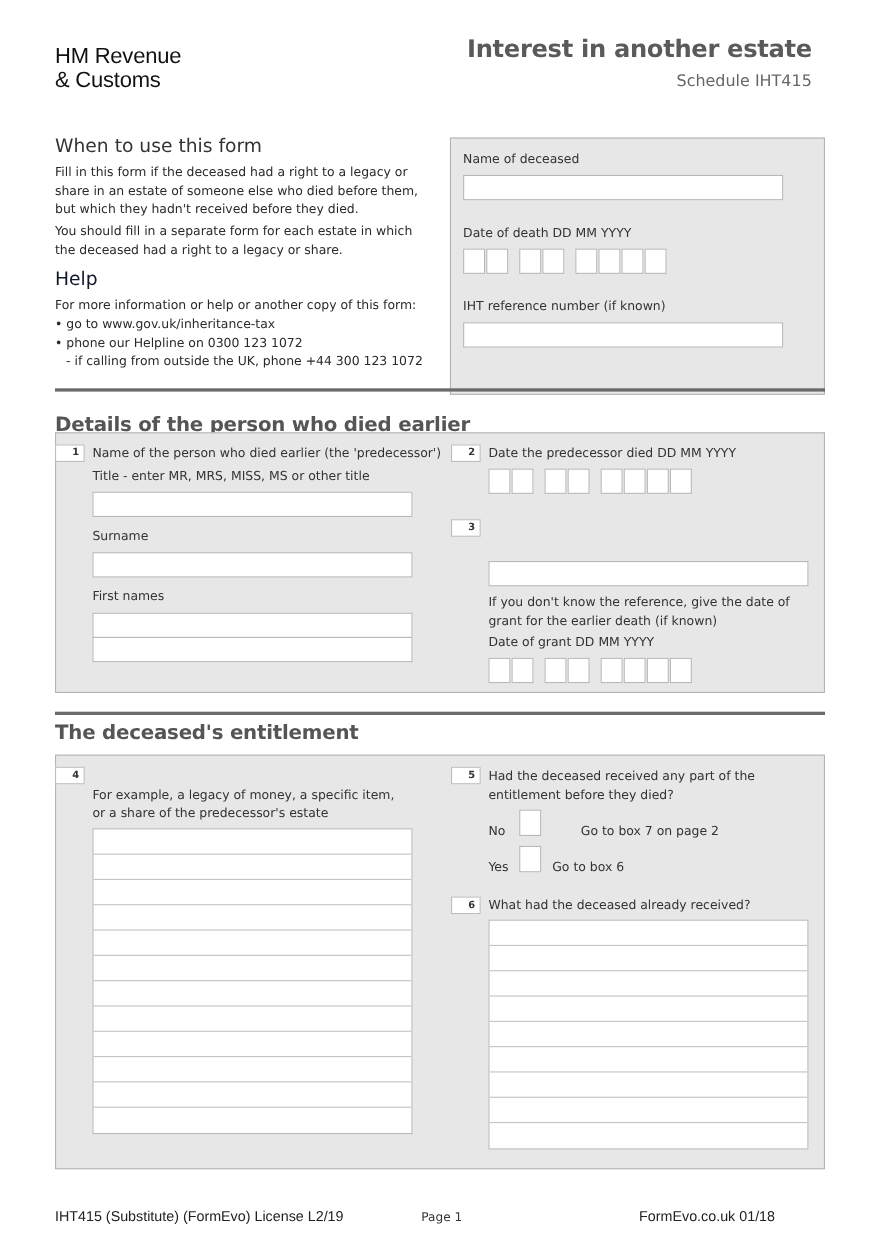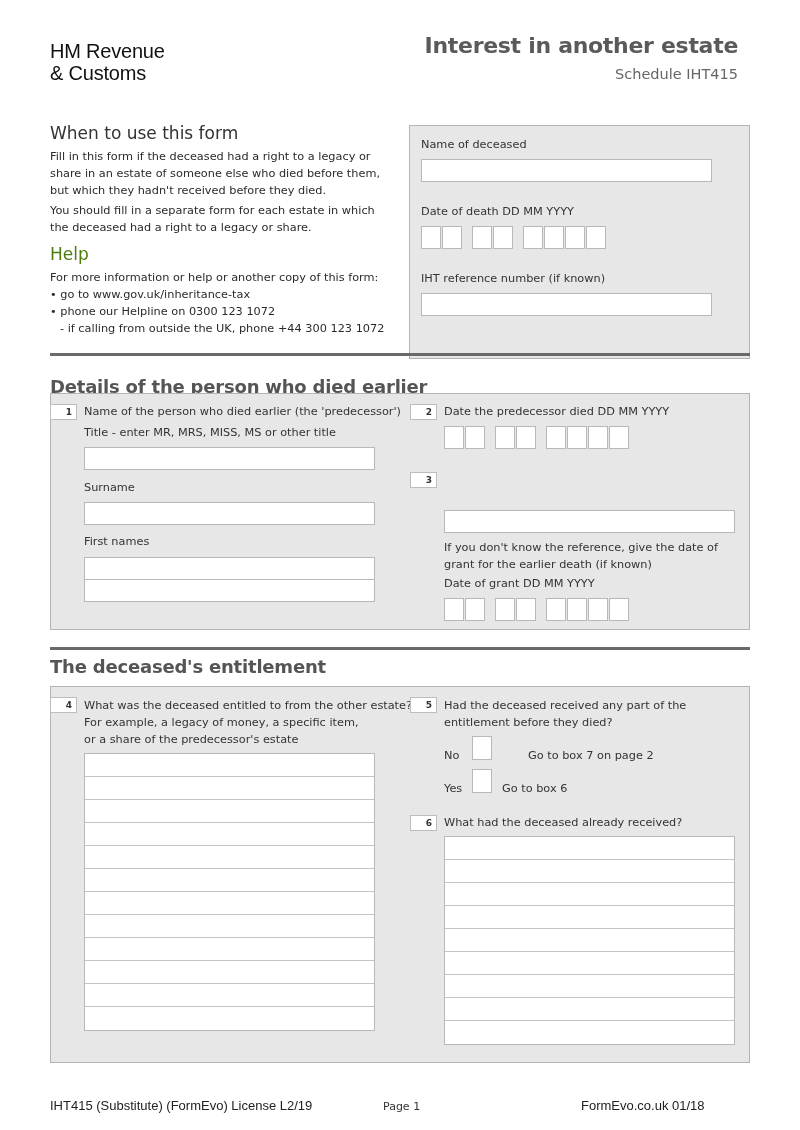--- a/index.html
+++ b/index.html
@@ -11,21 +11,21 @@
   
   .logo { left: 50px; top: 40px; font-family: "Liberation Sans", sans-serif; font-size: 20px; line-height: 22px; color: #111; letter-spacing: -0.2px; }
   .doc-title { right: 62px; top: 33px; font-size: 22px; font-weight: bold; color: #5a5a5a; letter-spacing: -0.3px; text-align: right; }
   .doc-sub { right: 62px; top: 66px; font-size: 14.5px; color: #666; text-align: right; }
 
   
   .h-when { left: 50px; top: 123px; font-size: 17px; color: #333; }
   .p { font-size: 11.3px; line-height: 17px; color: #2a2a2a; }
   .intro1 { left: 50px; top: 148px; width: 345px; }
   .intro2 { left: 50px; top: 202px; width: 345px; }
-  .h-help { left: 50px; top: 244px; font-size: 17px; color: #4d7c0f; }
+  .h-help { left: 50px; top: 244px; font-size: 17px; color: #0f172a; }
   .help-text { left: 50px; top: 269px; width: 350px; }
   .bullet-line { display: block; }
 
   
   .panel { background: #e7e7e7; border: 1px solid #b4b4b4; }
   .top-panel { left: 409px; top: 125px; width: 341px; height: 234px; }
 
   .lbl { font-size: 11.3px; color: #333; line-height: 15px; }
   .field { background: #fff; border: 1px solid #b8b8b8; }
 
@@ -135,21 +135,20 @@
       <div class="dbox"></div>
   </div>
 </div>
 
 <div class="abs section-rule" style="top:647px;"></div>
 <div class="abs section-title" style="top:656px;">The deceased's entitlement</div>
 
 <div class="abs panel" style="left:50px; top:686px; width:700px; height:377px;">
 
   <div class="abs numbox" style="left:-1px; top:10px;">4</div>
-  <div class="abs lbl" style="left:33px; top:10px; line-height:17px;">What was the deceased entitled to from the other estate?</div>
   <div class="abs lbl" style="left:33px; top:27px; line-height:17px;">For example, a legacy of money, a specific item,</div>
   <div class="abs lbl" style="left:33px; top:44px; line-height:17px;">or a share of the predecessor's estate</div>
   <div class="abs lined" style="left:33px; top:66px; width:291px;" id="q4-lines">
       <div class="row"></div>
       <div class="row"></div>
       <div class="row"></div>
       <div class="row"></div>
       <div class="row"></div>
       <div class="row"></div>
       <div class="row"></div>

